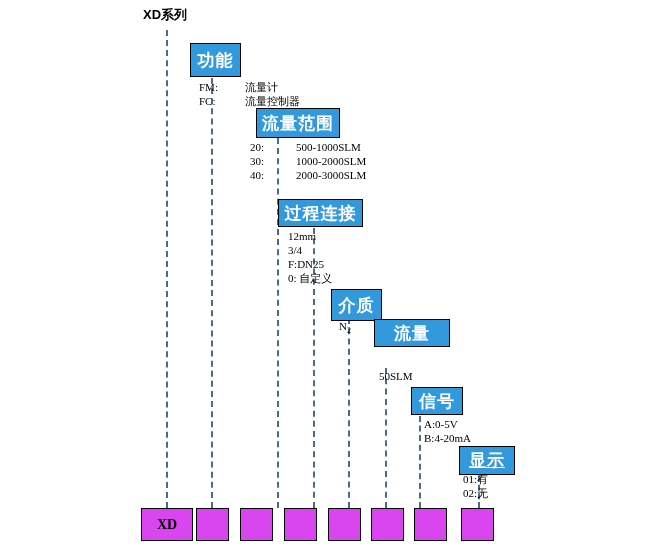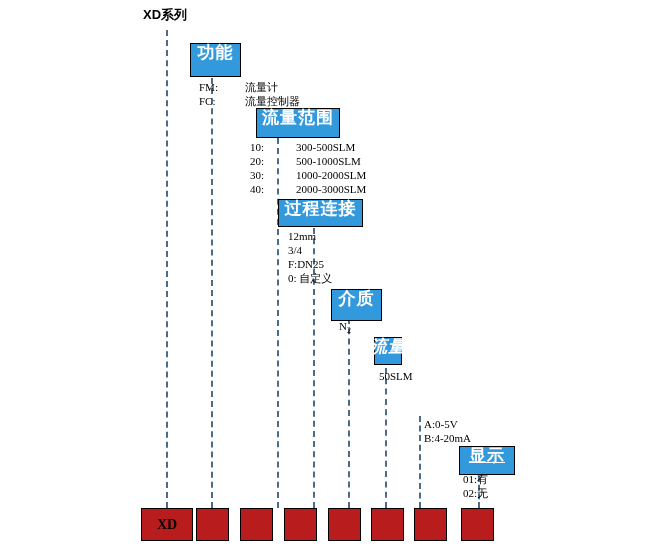--- a/index.html
+++ b/index.html
@@ -40,20 +40,21 @@
   .chip {
     position: absolute;
     background: #3399dd;
     border: 1px solid #000000;
     color: #ffffff;
     font-family: "Liberation Sans", "DejaVu Sans", sans-serif;
     font-weight: bold;
     font-size: 17px;
     line-height: 1;
     display: flex;
+    align-items: center;
     justify-content: center;
     box-sizing: border-box;
     white-space: nowrap;
     letter-spacing: 1px;
   }
 
   
   .opt-list {
     position: absolute;
     font-family: "Liberation Serif", "DejaVu Serif", serif;
@@ -76,21 +77,21 @@
   }
   
   .cols .opt-code { width: 46px; }
 
   .opt-list.single .opt-row { display: block; }
 
   
   .code-box {
     position: absolute;
     border: 1px solid #000000;
-    background: #b91c1c;
+    background: #d946ef;
     box-sizing: border-box;
     display: flex;
     align-items: center;
     justify-content: center;
     font-family: "Liberation Serif", "DejaVu Serif", serif;
     font-weight: bold;
     font-size: 14px;
     color: #000000;
   }
 
@@ -124,24 +125,20 @@
       <span class="opt-code">FC:</span>
       <span class="opt-desc">流量控制器</span>
     </div>
   </div>
 
   <div class="chip" style="left:244px; top:108px; width:84px; height:30px;margin-left:12px;">
     <span>流量范围</span>
   </div>
   <div class="opt-list cols" style="left:250px; top:140px;">
     <div class="opt-row">
-      <span class="opt-code">10:</span>
-      <span class="opt-desc">300-500SLM</span>
-    </div>
-    <div class="opt-row">
       <span class="opt-code">20:</span>
       <span class="opt-desc">500-1000SLM</span>
     </div>
     <div class="opt-row">
       <span class="opt-code">30:</span>
       <span class="opt-desc">1000-2000SLM</span>
     </div>
     <div class="opt-row">
       <span class="opt-code">40:</span>
       <span class="opt-desc">2000-3000SLM</span>
@@ -168,29 +165,32 @@
 
   <div class="chip" style="left:331px; top:289px; width:51px; height:32px;">
     <span>介质</span>
   </div>
   <div class="opt-list single" style="left:339px; top:319px;">
     <div class="opt-row">
       <span class="opt-code">N<span class="sub">2</span></span>
     </div>
   </div>
 
-  <div class="chip" style="left:374px; top:337px; width:28px; height:28px;font-style:italic;">
+  <div class="chip" style="left:374px; top:319px; width:76px; height:28px;">
     <span>流量</span>
   </div>
   <div class="opt-list single" style="left:379px; top:369px;">
     <div class="opt-row">
       <span class="opt-code">50SLM</span>
     </div>
   </div>
 
+  <div class="chip" style="left:411px; top:387px; width:52px; height:28px;">
+    <span>信号</span>
+  </div>
   <div class="opt-list single" style="left:424px; top:417px;">
     <div class="opt-row">
       <span class="opt-code">A:0-5V</span>
     </div>
     <div class="opt-row">
       <span class="opt-code">B:4-20mA</span>
     </div>
   </div>
 
   <div class="opt-list single" style="left:463px; top:472px;">

